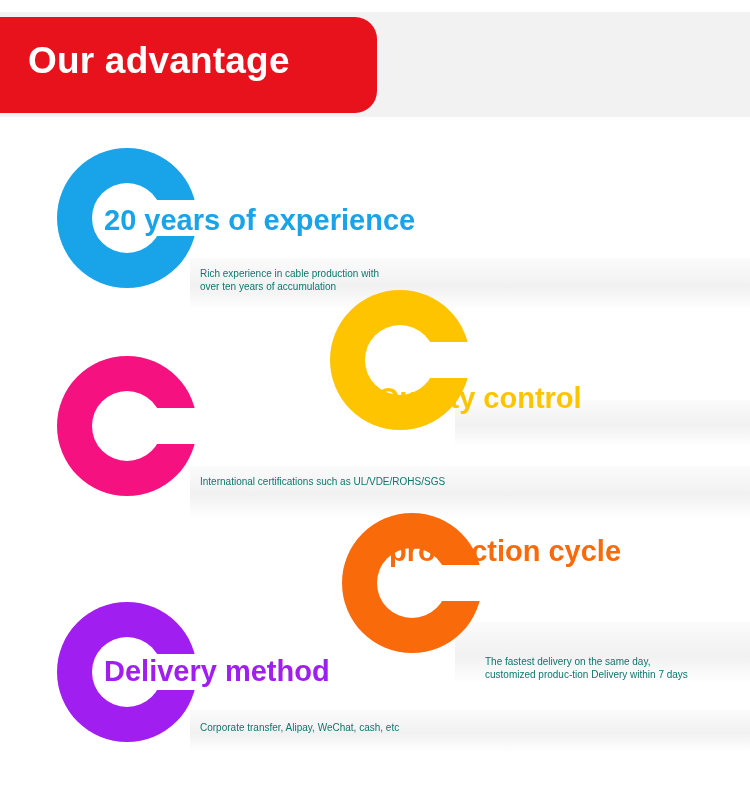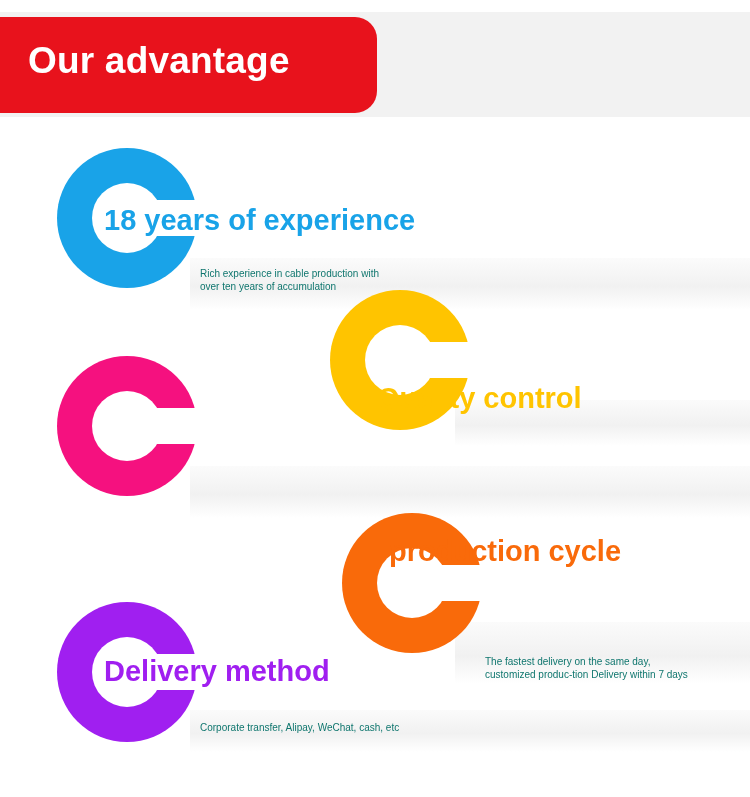--- a/index.html
+++ b/index.html
@@ -122,21 +122,21 @@
   <div class="header-banner"></div>
   <div class="header-title">Our advantage</div>
 
   <div class="band" style="left:190px; top:258px; width:560px; height:52px;"></div>
 
   <div class="ring c-blue" style="left:57px; top:148px; width:140px; height:140px;">
     <div class="inner" style="left:35px; top:35px; width:70px; height:70px;"></div>
     <div class="notch" style="left:88px; top:52px; width:62px; height:36px;"></div>
   </div>
 
-  <div class="headline t-blue" style="left:104px; top:204px;">18 years of experience</div>
+  <div class="headline t-blue" style="left:104px; top:204px;">20 years of experience</div>
 
   <div class="desc" style="left:200px; top:267px; width:190px;">Rich experience in cable production with over ten years of accumulation</div>
 
   <div class="band" style="left:455px; top:400px; width:295px; height:46px;"></div>
 
   <div class="ring c-yellow" style="left:330px; top:290px; width:140px; height:140px;">
     <div class="inner" style="left:35px; top:35px; width:70px; height:70px;"></div>
     <div class="notch" style="left:88px; top:52px; width:62px; height:36px;"></div>
   </div>
 
@@ -144,20 +144,21 @@
 
 
   <div class="band" style="left:190px; top:466px; width:560px; height:52px;"></div>
 
   <div class="ring c-pink" style="left:57px; top:356px; width:140px; height:140px;">
     <div class="inner" style="left:35px; top:35px; width:70px; height:70px;"></div>
     <div class="notch" style="left:88px; top:52px; width:62px; height:36px;"></div>
   </div>
 
 
+  <div class="desc" style="left:200px; top:475px; width:300px;">International certifications such as UL/VDE/ROHS/SGS</div>
 
   <div class="band" style="left:455px; top:622px; width:295px; height:62px;"></div>
 
   <div class="ring c-orange" style="left:342px; top:513px; width:140px; height:140px;">
     <div class="inner" style="left:35px; top:35px; width:70px; height:70px;"></div>
     <div class="notch" style="left:88px; top:52px; width:62px; height:36px;"></div>
   </div>
 
   <div class="headline t-orange" style="left:389px; top:535px;">production cycle</div>
 

